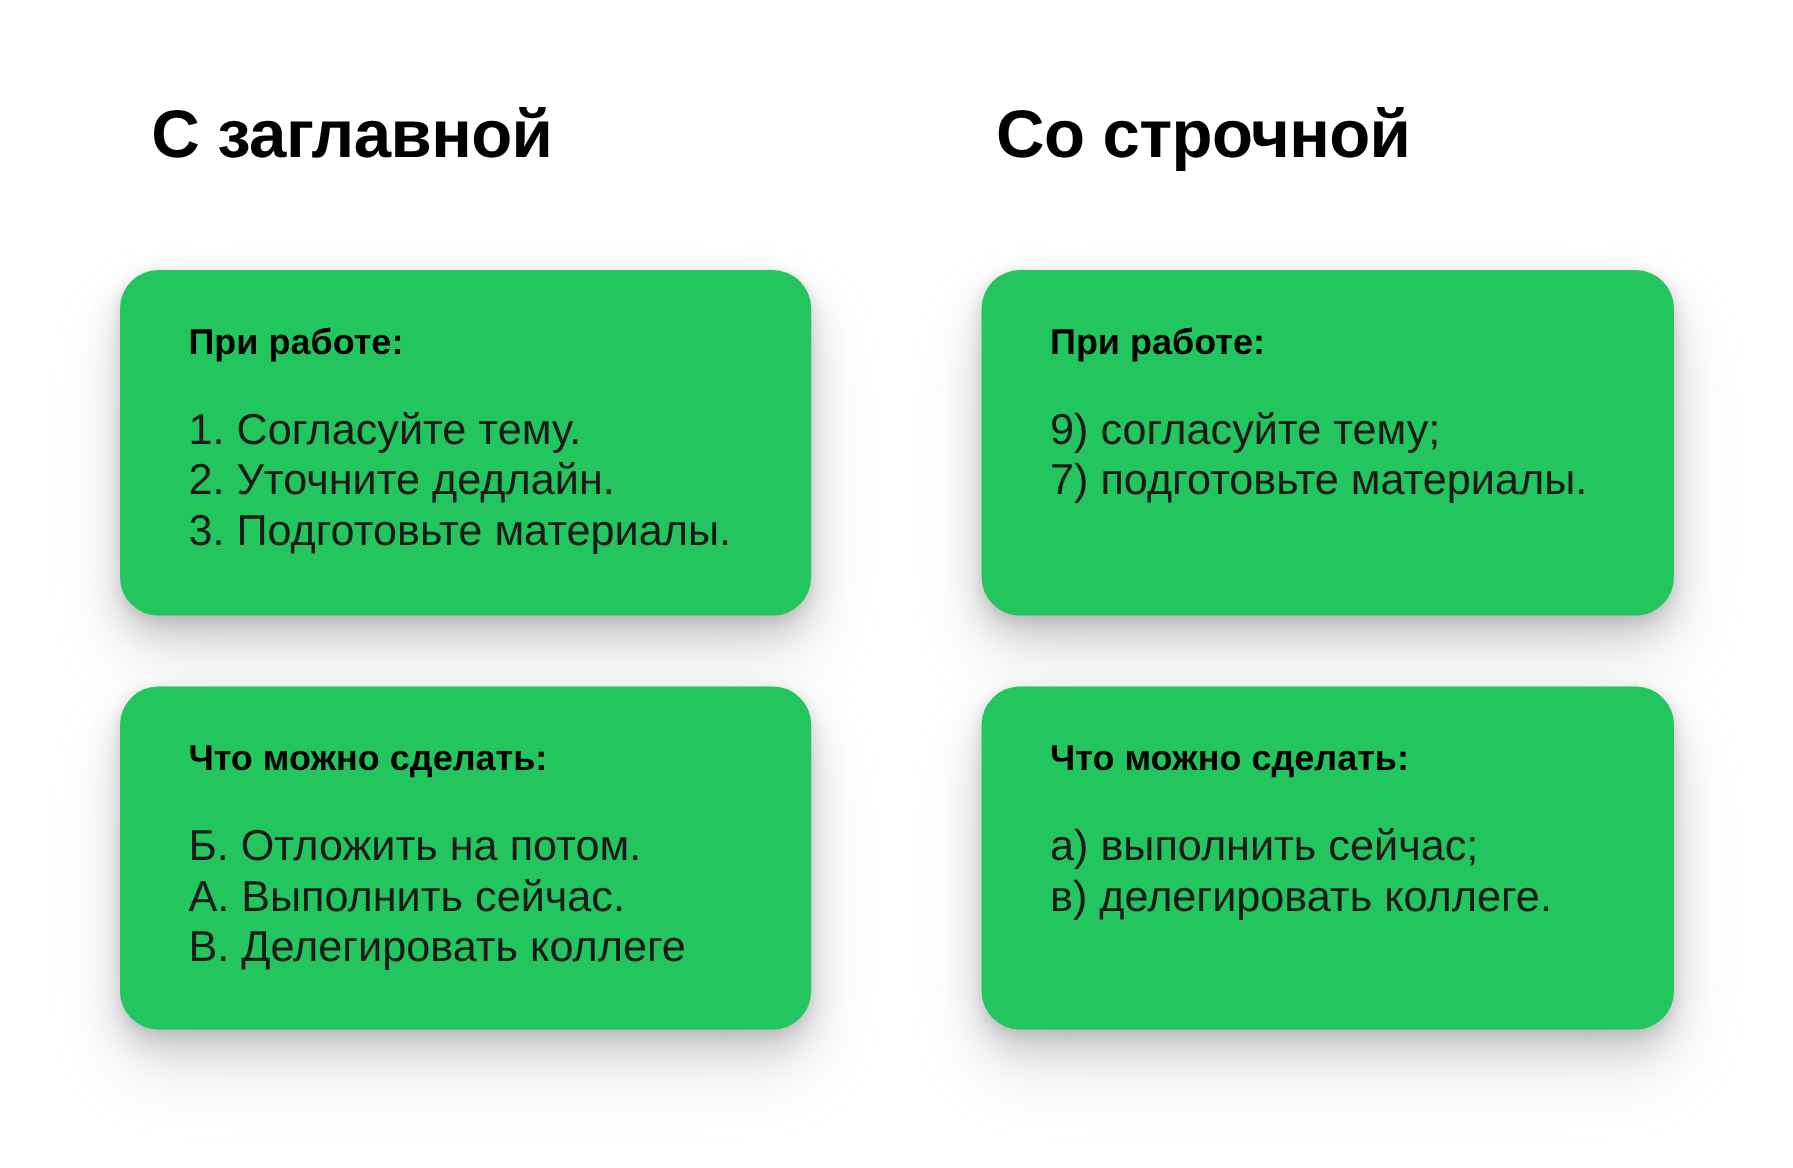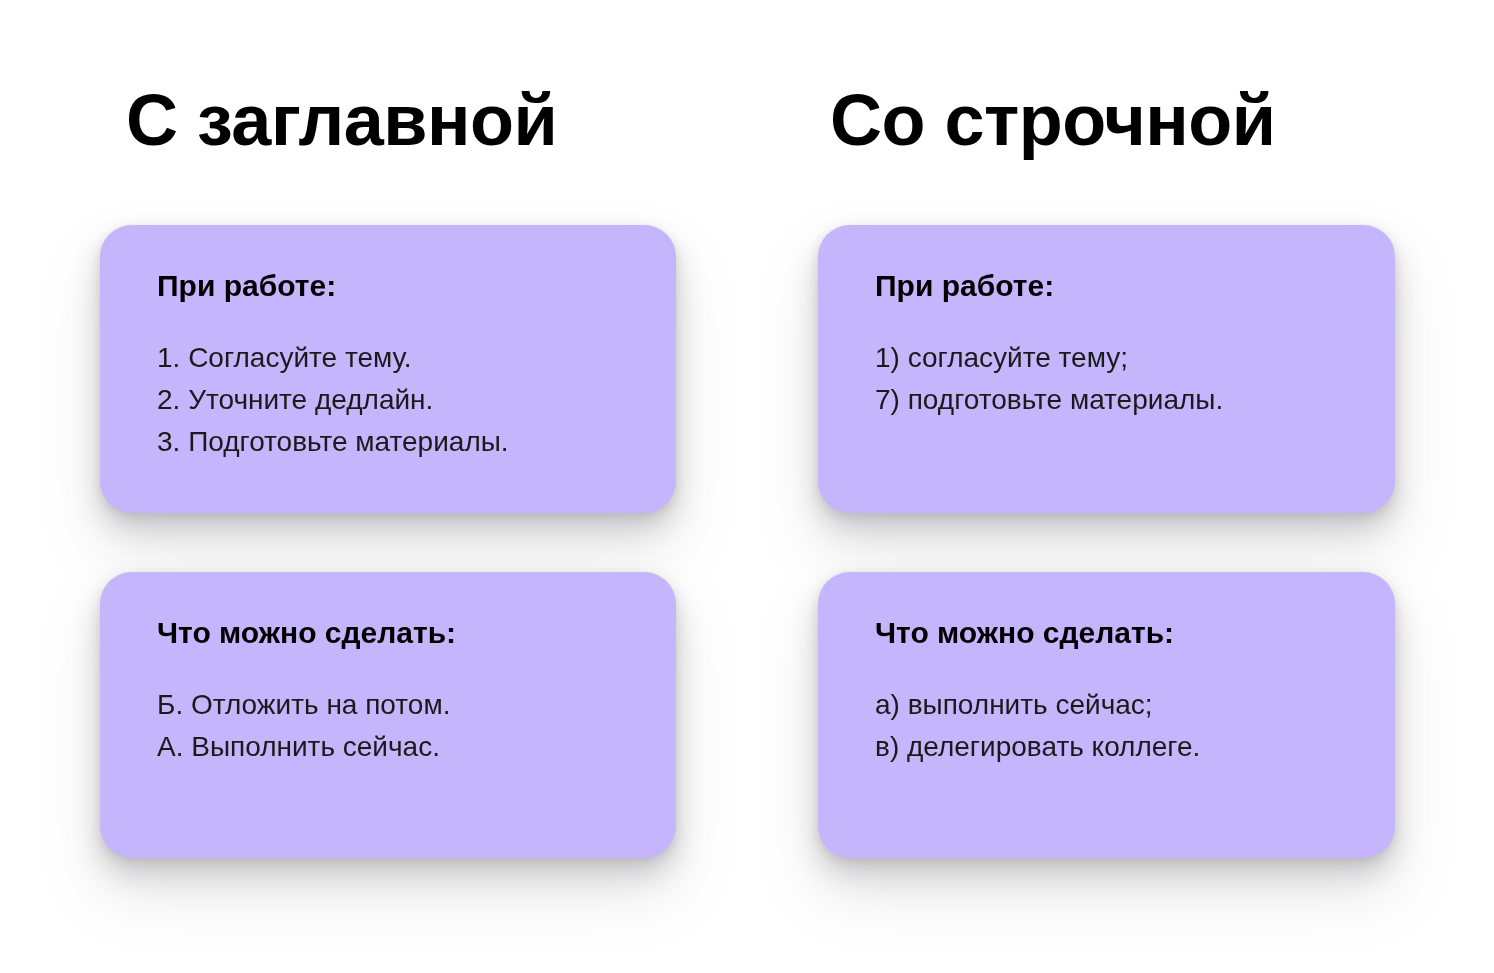--- a/index.html
+++ b/index.html
@@ -20,34 +20,34 @@
     position: absolute;
     left: 0;
     top: 0;
     width: 1494px;
     height: 973px;
   }
 
   
   .col-title {
     position: absolute;
-    font-size: 72px;
+    font-size: 56px;
     font-weight: bold;
     letter-spacing: -0.5px;
     line-height: 1;
     white-space: nowrap;
     color: #000000;
   }
   .col-title.left  { left: 126px; top: 84px; }
   .col-title.right { left: 830px; top: 84px; text-align: center; }
 
   
   .card {
     position: absolute;
-    background: #c4b5fd;
+    background: #22c55e;
     border-radius: 32px;
     box-sizing: border-box;
     padding: 46px 40px 40px 57px;
     box-shadow:
       0 14px 26px rgba(120,120,125,0.30),
       0 3px 10px rgba(120,120,125,0.20),
       0 34px 60px rgba(130,130,135,0.22);
   }
 
   .card.c-tl { left: 100px; top: 225px; width: 576px; height: 288px; }
@@ -63,21 +63,21 @@
     color: #000000;
     white-space: nowrap;
   }
 
   .card-list {
     list-style: none;
     margin: 0;
     padding: 0;
   }
   .card-list li {
-    font-size: 28px;
+    font-size: 36px;
     font-weight: normal;
     line-height: 42px;
     color: #1a1a1a;
     white-space: nowrap;
   }
 </style>
 </head>
 <body>
 
 <div class="board">
@@ -91,30 +91,31 @@
     <ul class="card-list">
       <li>1. Согласуйте тему.</li>
       <li>2. Уточните дедлайн.</li>
       <li>3. Подготовьте материалы.</li>
     </ul>
   </div>
 
   <div class="card c-tr">
     <div class="card-heading">При работе:</div>
     <ul class="card-list">
-      <li>1) согласуйте тему;</li>
+      <li>9) согласуйте тему;</li>
       <li>7) подготовьте материалы.</li>
     </ul>
   </div>
 
   <div class="card c-bl">
     <div class="card-heading">Что можно сделать:</div>
     <ul class="card-list">
       <li>Б. Отложить на потом.</li>
       <li>А. Выполнить сейчас.</li>
+      <li>В. Делегировать коллеге</li>
     </ul>
   </div>
 
   <div class="card c-br">
     <div class="card-heading">Что можно сделать:</div>
     <ul class="card-list">
       <li>а) выполнить сейчас;</li>
       <li>в) делегировать коллеге.</li>
     </ul>
   </div>

